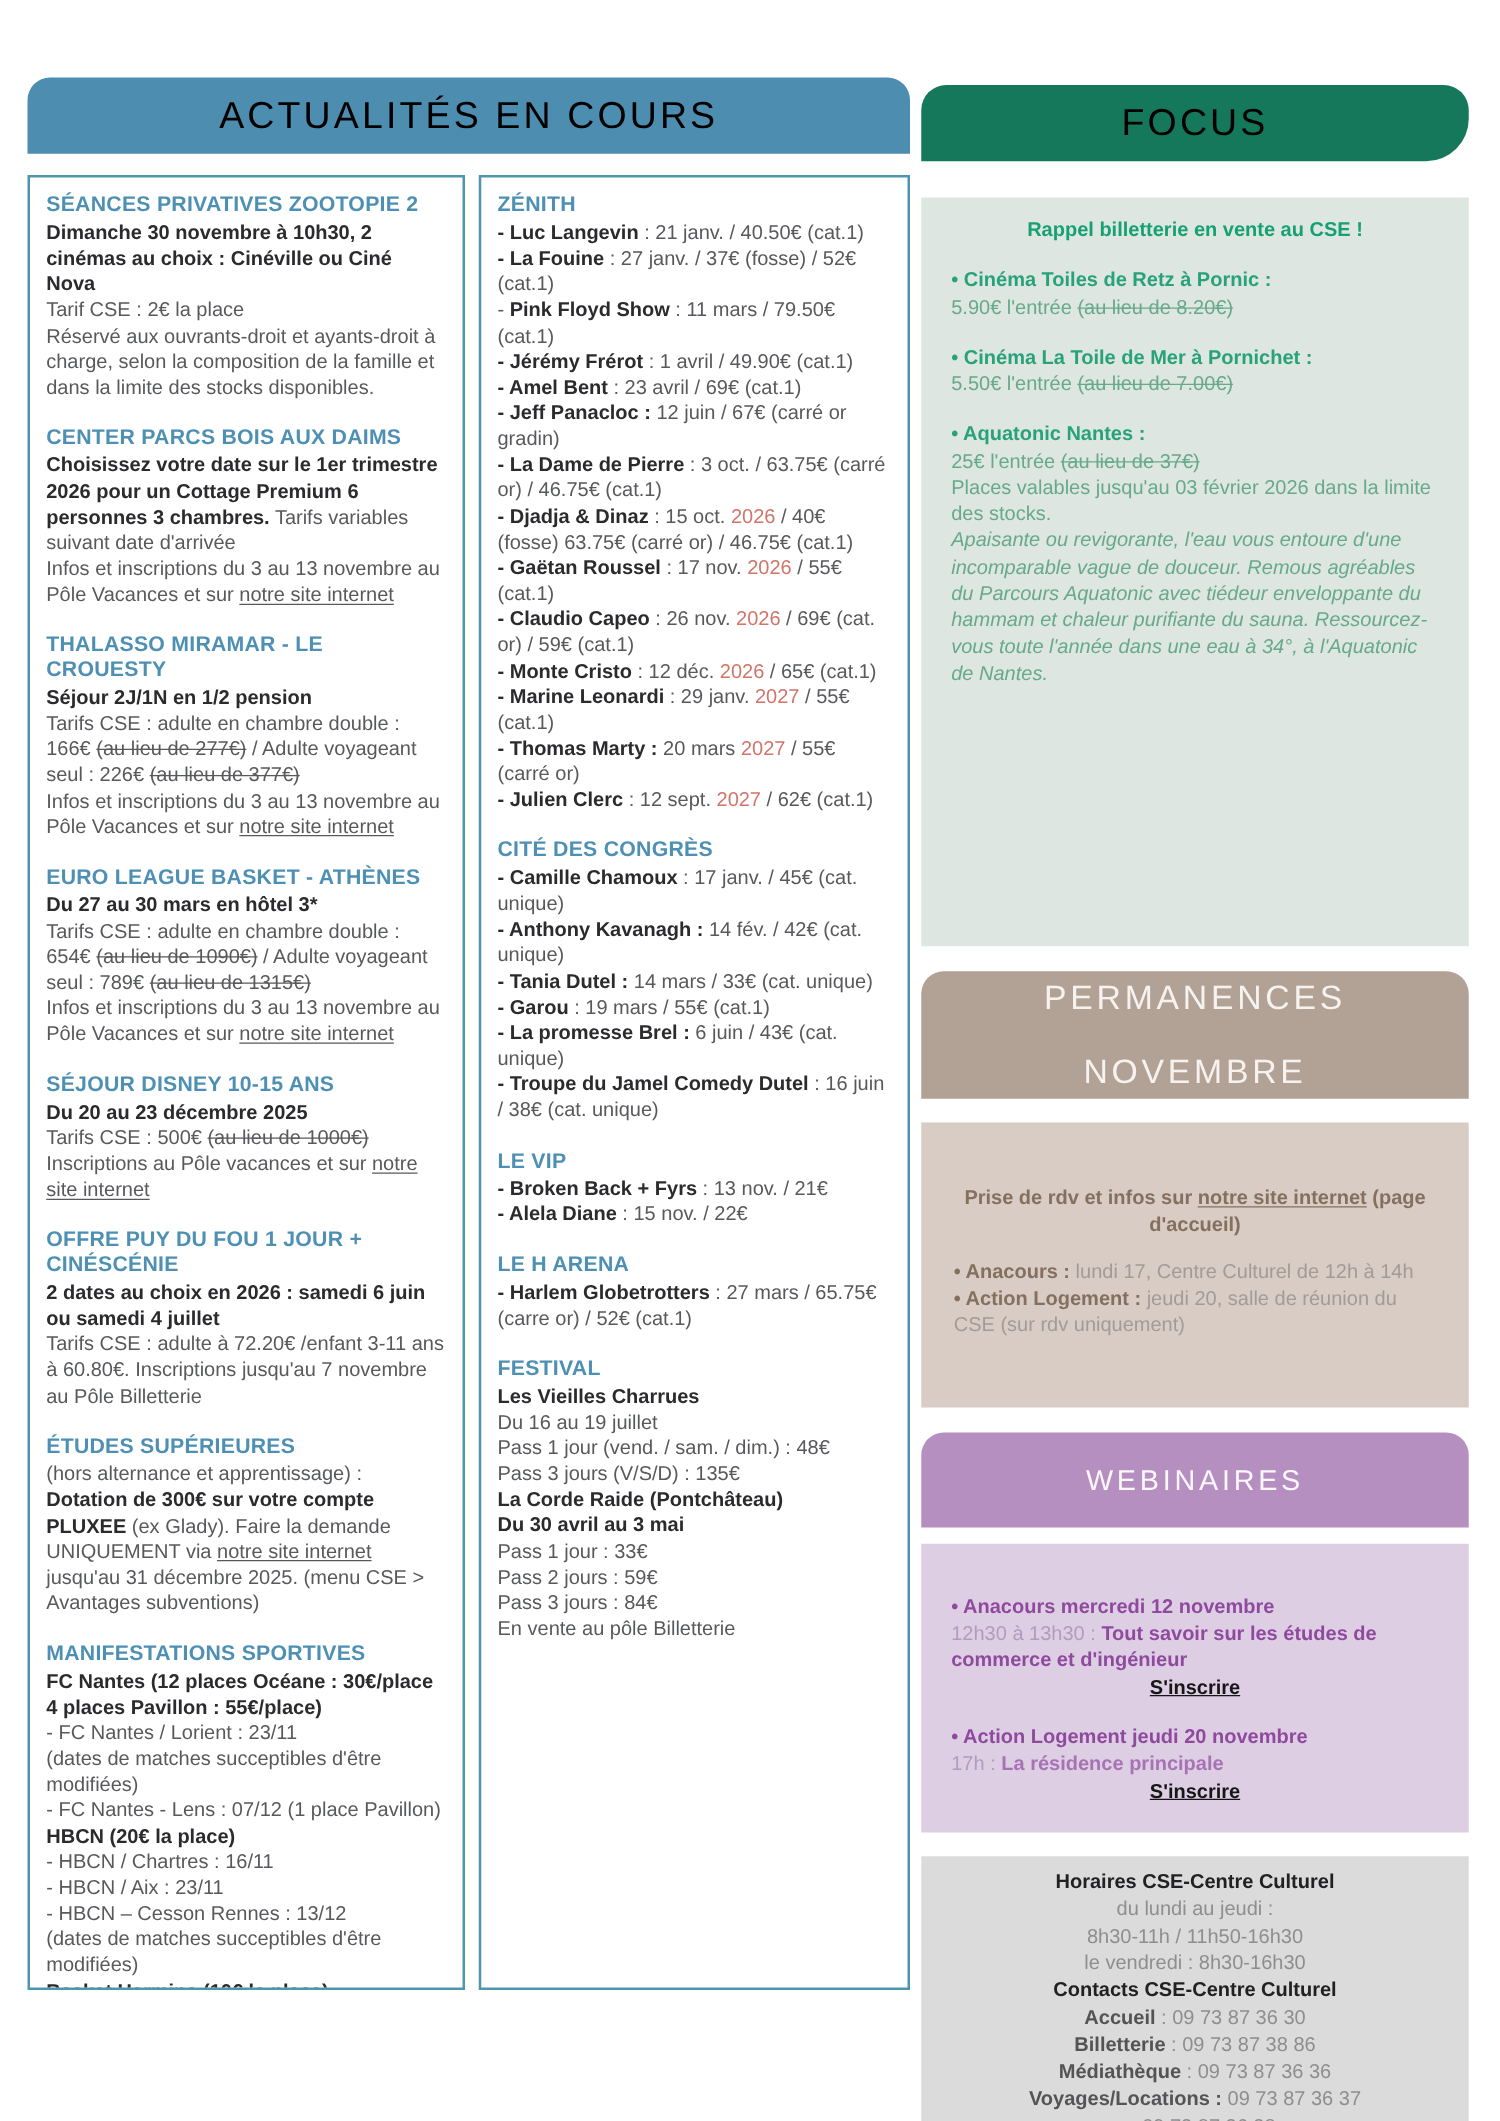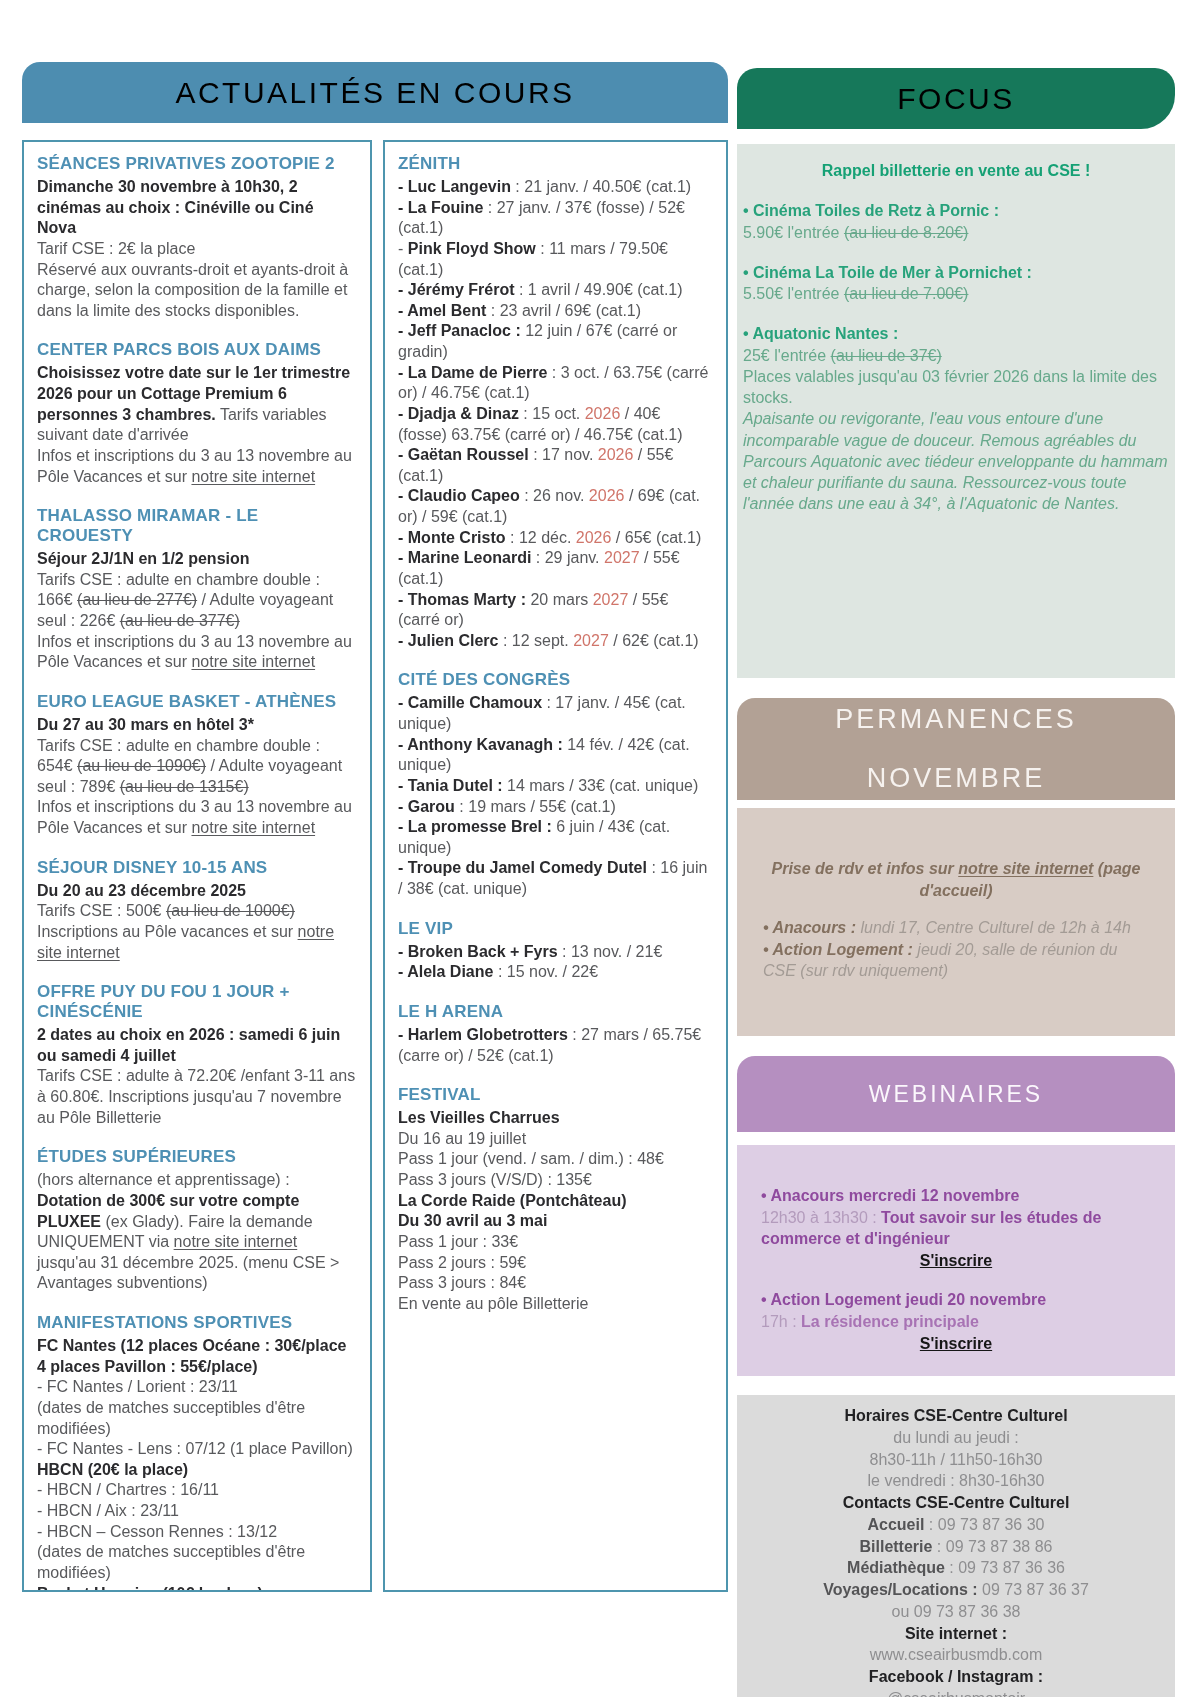--- a/index.html
+++ b/index.html
@@ -23,32 +23,32 @@
   .sec-title{margin:0 0 3px 0;font-size:17px;font-weight:700;color:#4e90b4;letter-spacing:.2px;}
   .para{margin:0;font-size:16px;line-height:1.29;color:#58595c;}
   .para.center{text-align:center;}
   .para.sp{margin-top:18px;}
   .r-b{font-weight:700;color:#2b2b2e;}
   .r-strike{text-decoration:line-through;}
   .r-link{text-decoration:underline;text-underline-offset:2px;}
   .r-red{color:#d0756a;}
   .r-i{font-style:italic;}
   
-  .focus-box{margin-top:15px;background:#dee6e1;height:534px;box-sizing:border-box;
-             padding:16px 6px;overflow:hidden;}
+  .focus-box{margin-top:29px;background:#dee6e1;height:599px;box-sizing:border-box;
+             padding:16px 24px;overflow:hidden;}
   .focus-box .para{font-size:16px;line-height:1.33;color:#67a98c;}
   .focus-box .r-b{color:#27a27b;font-weight:700;}
   .focus-box .r-title{color:#16a175;font-weight:700;}
   .focus-box .sp{margin-top:19px;}
   
   .perm-header{margin-top:20px;height:102px;background:#b2a195;border-radius:18px 18px 0 0;
                display:flex;flex-direction:column;align-items:center;justify-content:center;
                color:#f6f2ef;font-size:27px;letter-spacing:3px;line-height:1.45;gap:20px;}
-  .perm-box{margin-top:8px;background:#d8ccc5;height:228px;box-sizing:border-box;
-            padding:50px 26px 36px;overflow:hidden;font-style:italic;}
+  .perm-box{margin-top:19px;background:#d8ccc5;height:228px;box-sizing:border-box;
+            padding:50px 26px 36px;overflow:hidden;}
   .perm-box .para{font-size:16px;line-height:1.35;color:#a39b95;}
   .perm-box .r-b{color:#83705f;font-weight:700;}
   .perm-box .sp{margin-top:16px;}
   
   .web-header{margin-top:20px;height:76px;background:#b58fc0;border-radius:18px 18px 0 0;
               display:flex;align-items:center;justify-content:center;color:#fbf7fc;
               font-size:23px;letter-spacing:3px;}
   .web-box{margin-top:13px;background:#ddcee4;height:231px;box-sizing:border-box;
            padding:40px 24px 34px;overflow:hidden;}
   .web-box .para{font-size:16px;line-height:1.35;color:#b39bbc;}

